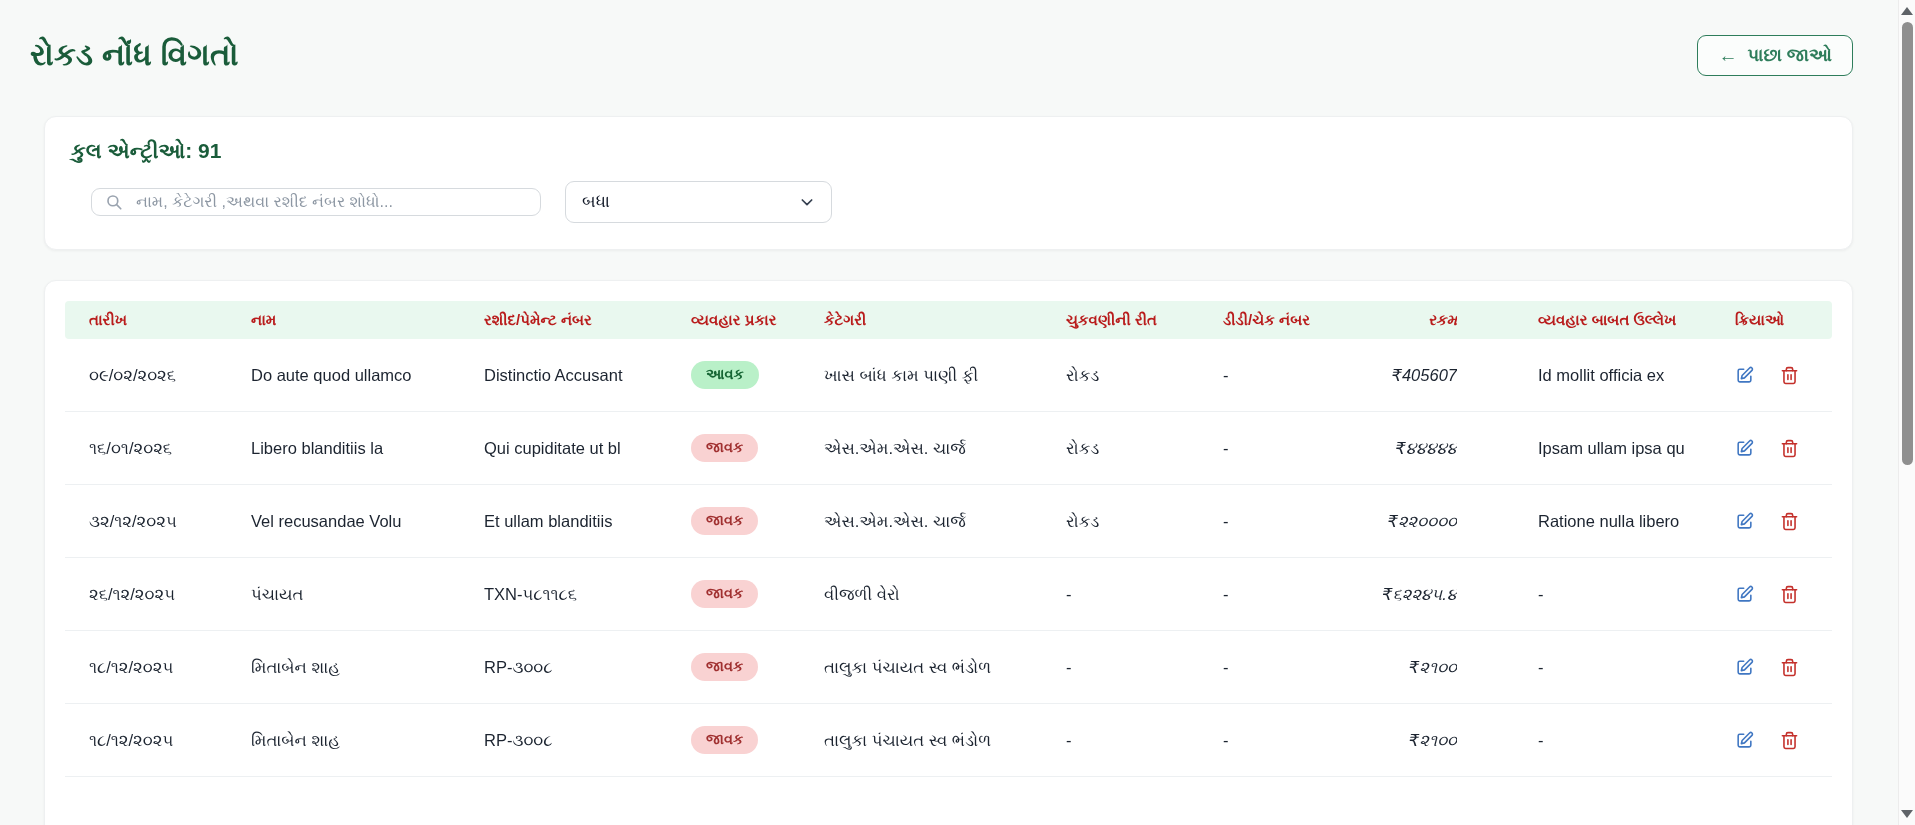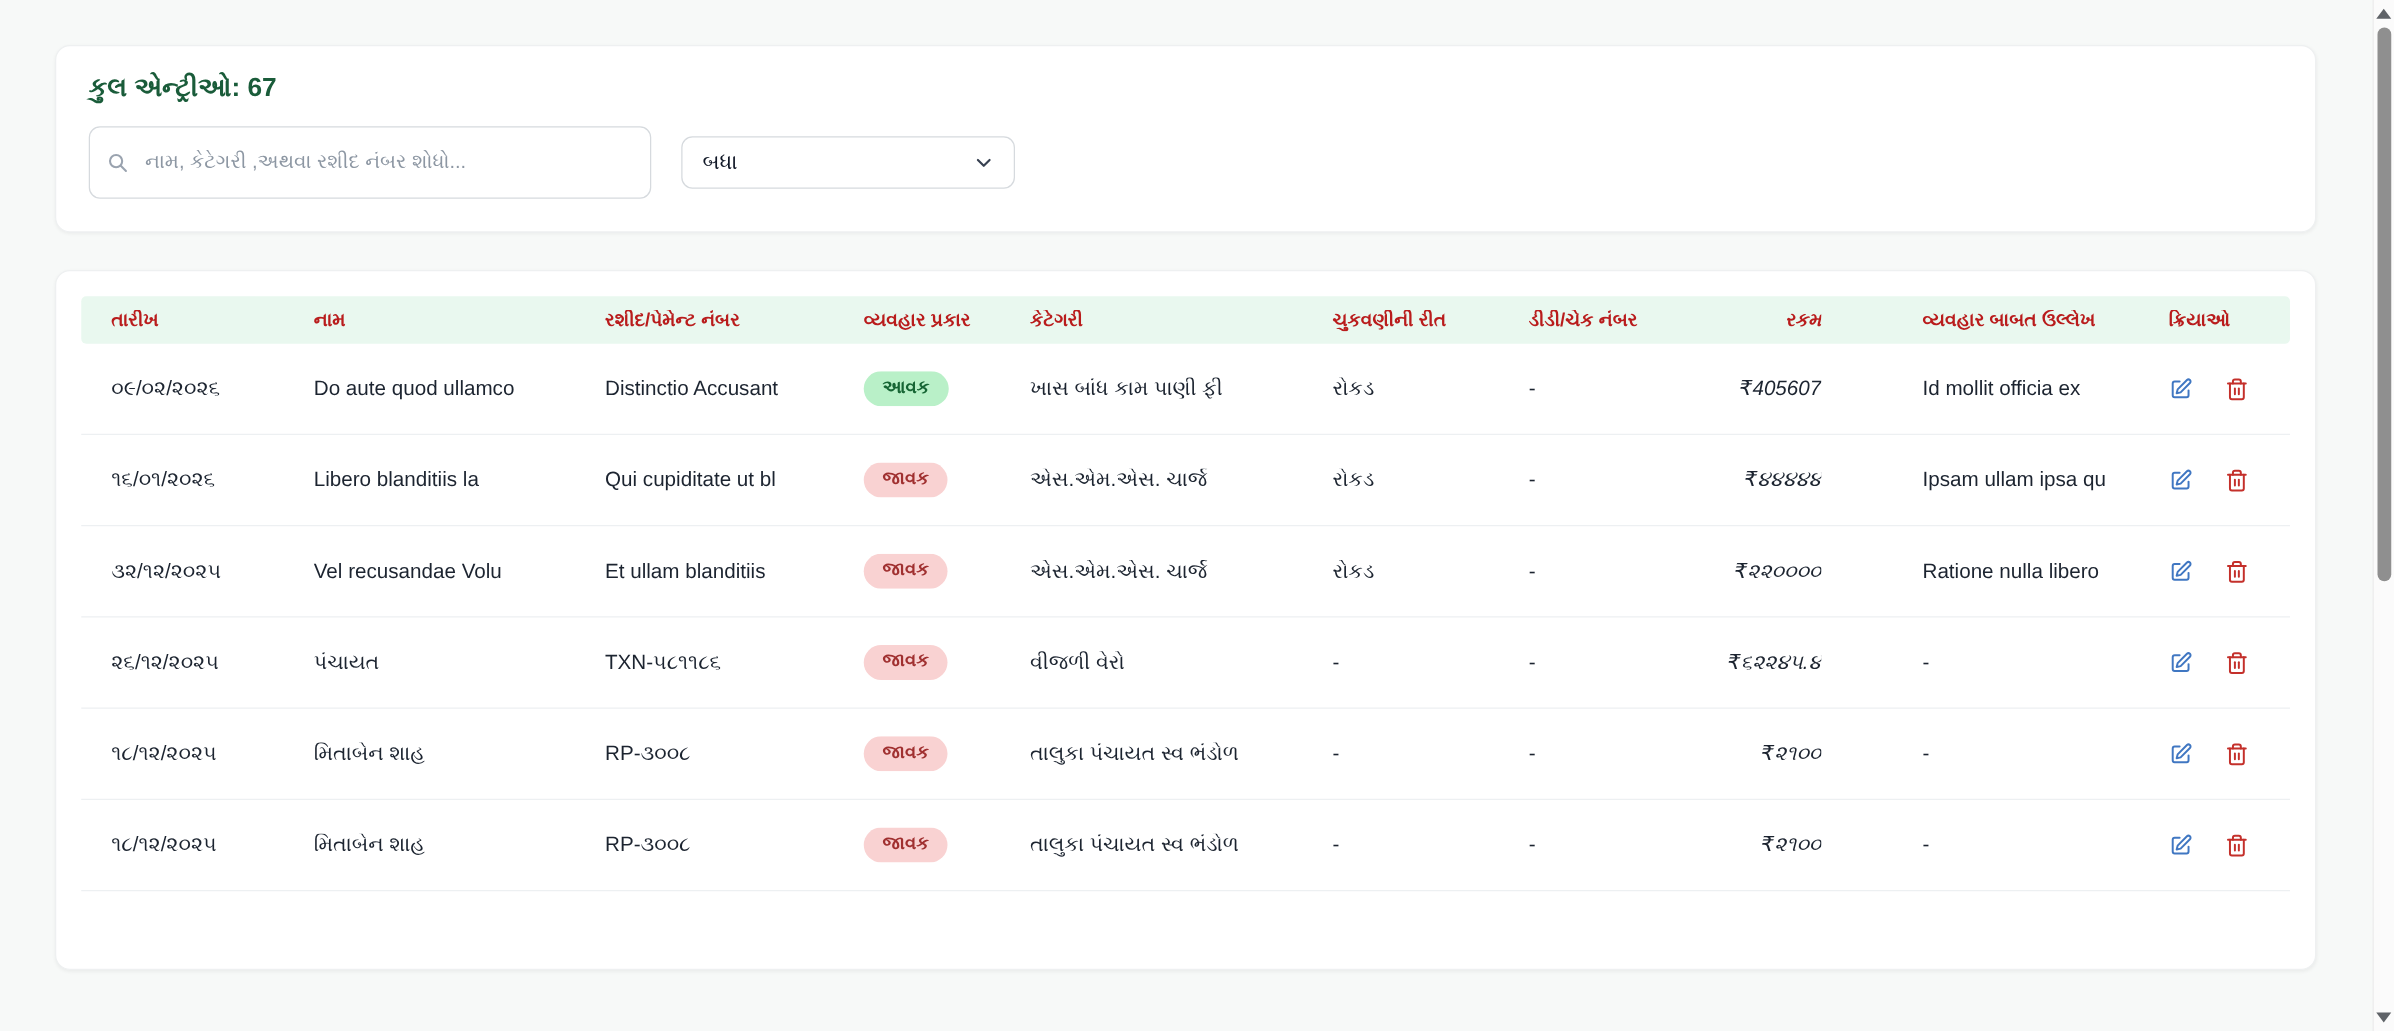--- a/index.html
+++ b/index.html
@@ -28,21 +28,21 @@
   .back-arrow { font-size: 19px; line-height: 1; }
 
   
   .card {
     background: #ffffff; border: 1px solid #eef0f1; border-radius: 12px;
     box-shadow: 0 1px 3px rgba(0,0,0,.05);
   }
   .filter-card { margin: 36px 45px 0 44px; padding: 22px 26px 26px; }
   .total-label { font-size: 21px; font-weight: 700; color: #1a5c3a; }
   .filter-controls { display: flex; align-items: center; margin-top: 18px; }
-  .search-wrap { position: relative; width: 450px; height: 58px; }
+  .search-wrap { position: relative; width: 450px; height: 28px; margin-left: 20px; }
   .search-input {
     width: 100%; height: 100%;
     border: 1px solid #d6dade; border-radius: 9px;
     padding: 0 14px 0 44px; font-size: 16px; color: #1f2937;
     font-family: inherit; background: #fff; outline: none;
   }
   .search-input::placeholder { color: #8d97a3; }
   .search-icon {
     position: absolute; left: 14px; top: 50%; transform: translateY(-50%);
     width: 18px; height: 18px; color: #9aa3af; pointer-events: none;
@@ -93,23 +93,30 @@
   .sb-thumb {
     position: absolute; left: 3px; top: 22px; width: 11px; height: 443px;
     background: #8f8f8f; border-radius: 6px;
   }
 </style>
 </head>
 <body>
 
 <div class="content">
 
+  <div class="header-row">
+    <div class="page-title">રોકડ નોંધ વિગતો</div>
+    <button class="back-btn">
+      <span class="back-arrow">←</span>
+      <span>પાછા જાઓ</span>
+    </button>
+  </div>
 
   <div class="card filter-card">
-    <div class="total-label">કુલ એન્ટ્રીઓ: 67</div>
+    <div class="total-label">કુલ એન્ટ્રીઓ: 91</div>
     <div class="filter-controls">
       <div class="search-wrap">
         <svg class="search-icon" viewBox="0 0 24 24" fill="none" stroke="currentColor" stroke-width="2.2" stroke-linecap="round">
           <circle cx="10.5" cy="10.5" r="6.5"></circle>
           <line x1="15.5" y1="15.5" x2="21" y2="21"></line>
         </svg>
         <input class="search-input" type="text" placeholder="નામ, કેટેગરી ,અથવા રશીદ નંબર શોધો..." style="">
       </div>
       <div class="select-box">
         <span>બધા</span>

